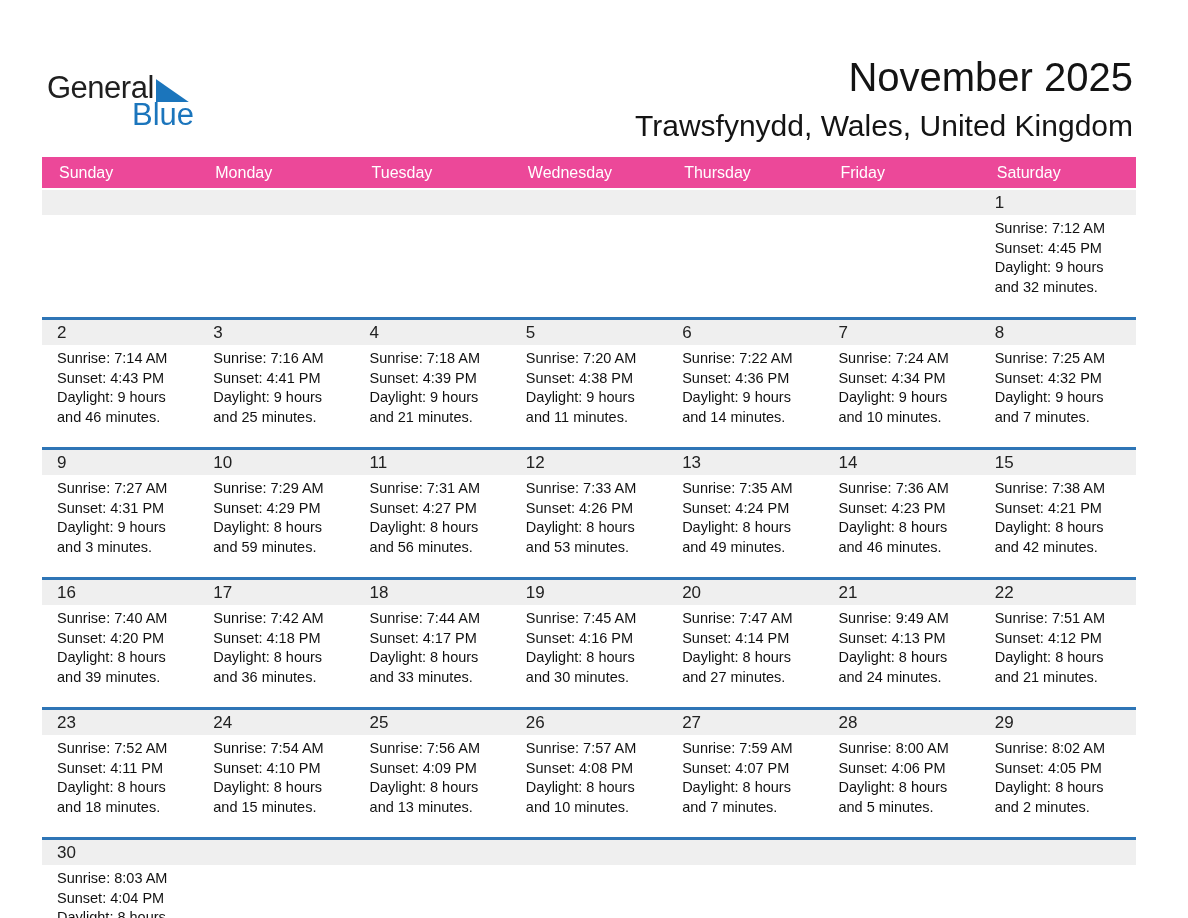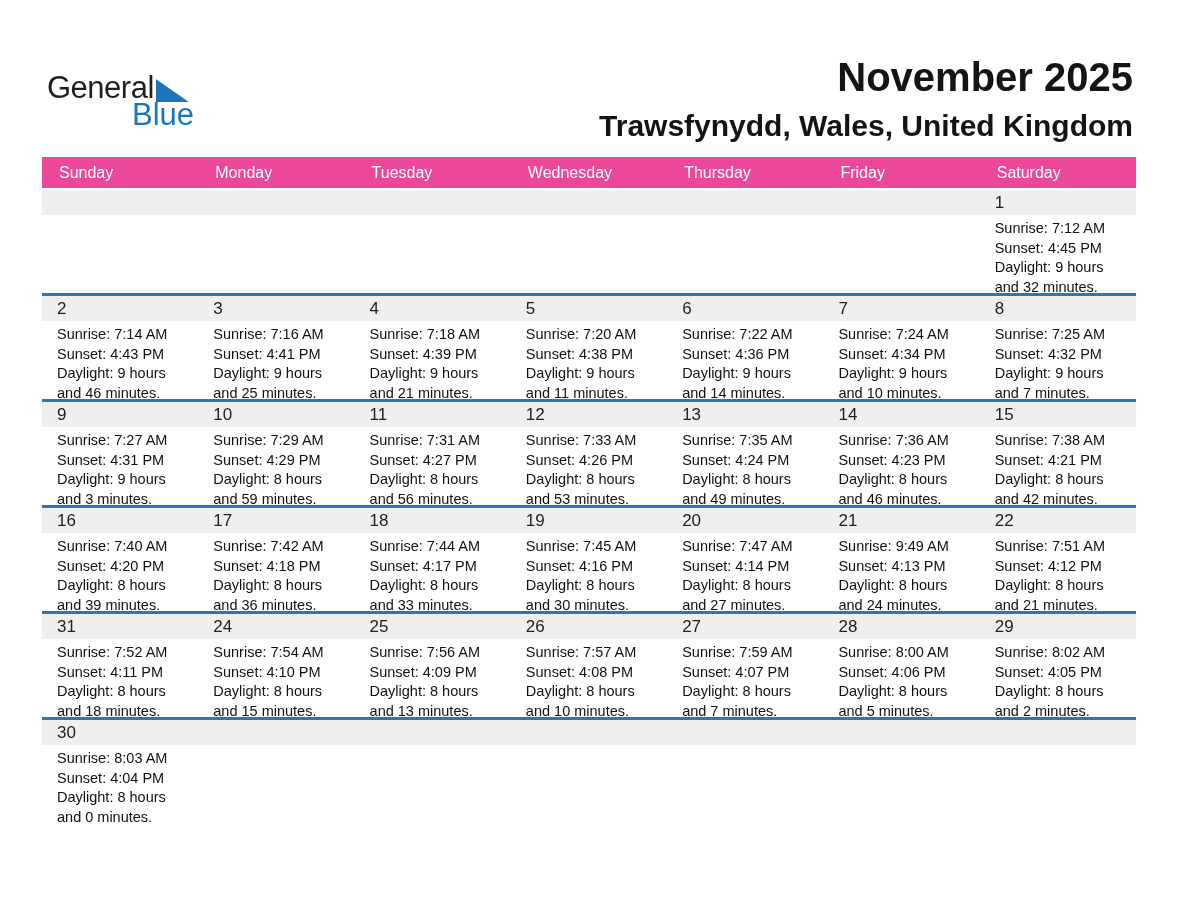--- a/index.html
+++ b/index.html
@@ -13,40 +13,40 @@
   .top-area { position:relative; width:100%; height:178px; }
   .logo { position:absolute; left:47px; top:70px; }
   .logo-line1 { display:flex; align-items:flex-end; }
   .logo-general { font-size:31px; color:#1f1f1f; letter-spacing:-0.5px; }
   .logo-triangle {
     width:33px; height:23px; background:#1b75bc;
     clip-path:polygon(0 0, 100% 100%, 0 100%);
     margin-left:2px; margin-bottom:4px;
   }
   .logo-blue { font-size:31px; color:#1b75bc; margin-left:85px; margin-top:-9px; }
-  .titles { position:absolute; right:55px; top:55px; text-align:right;font-weight:bold; }
+  .titles { position:absolute; right:55px; top:55px; text-align:right; }
   .month-title { font-size:40px; color:#141414; }
   .location-subtitle { font-size:30px; color:#141414; margin-top:9px; }
 
   
   .calendar { position:absolute; left:42px; top:157px; width:1094px; }
   .weekday-row {
     display:grid; grid-template-columns:repeat(7,1fr);
     background:#ec4899; height:31px; align-items:center;
     margin-bottom:2px;
   }
   .weekday { color:#ffffff; font-size:16px; padding-left:17px; font-weight:400; }
   .week { border-top:3px solid #2e75b6; }
   .week:first-child { border-top:none; }
   .band {
     display:grid; grid-template-columns:repeat(7,1fr);
     background:#efefef; height:25px; align-items:center;
   }
   .daynum { font-size:17px; color:#222222; padding-left:15px; }
-  .details { display:grid; grid-template-columns:repeat(7,1fr); height:78px; background:#ffffff; }
+  .details { display:grid; grid-template-columns:repeat(7,1fr); height:102px; background:#ffffff; }
   .cell-details { padding:4px 6px 0 15px; font-size:14.5px; line-height:19.5px; color:#111111; }
 </style>
 </head>
 <body>
 
 <div class="top-area">
   <div class="logo">
     <div class="logo-line1">
       <span class="logo-general">General</span>
       <span class="logo-triangle"></span>
@@ -255,21 +255,21 @@
           <div class="cell-details">
             <div>Sunrise: 7:51 AM</div>
             <div>Sunset: 4:12 PM</div>
             <div>Daylight: 8 hours</div>
             <div>and 21 minutes.</div>
           </div>
         </div>
       </div>
       <div class="week">
         <div class="band">
-          <div class="daynum">31</div>
+          <div class="daynum">23</div>
           <div class="daynum">24</div>
           <div class="daynum">25</div>
           <div class="daynum">26</div>
           <div class="daynum">27</div>
           <div class="daynum">28</div>
           <div class="daynum">29</div>
         </div>
         <div class="details">
           <div class="cell-details">
             <div>Sunrise: 7:52 AM</div>

